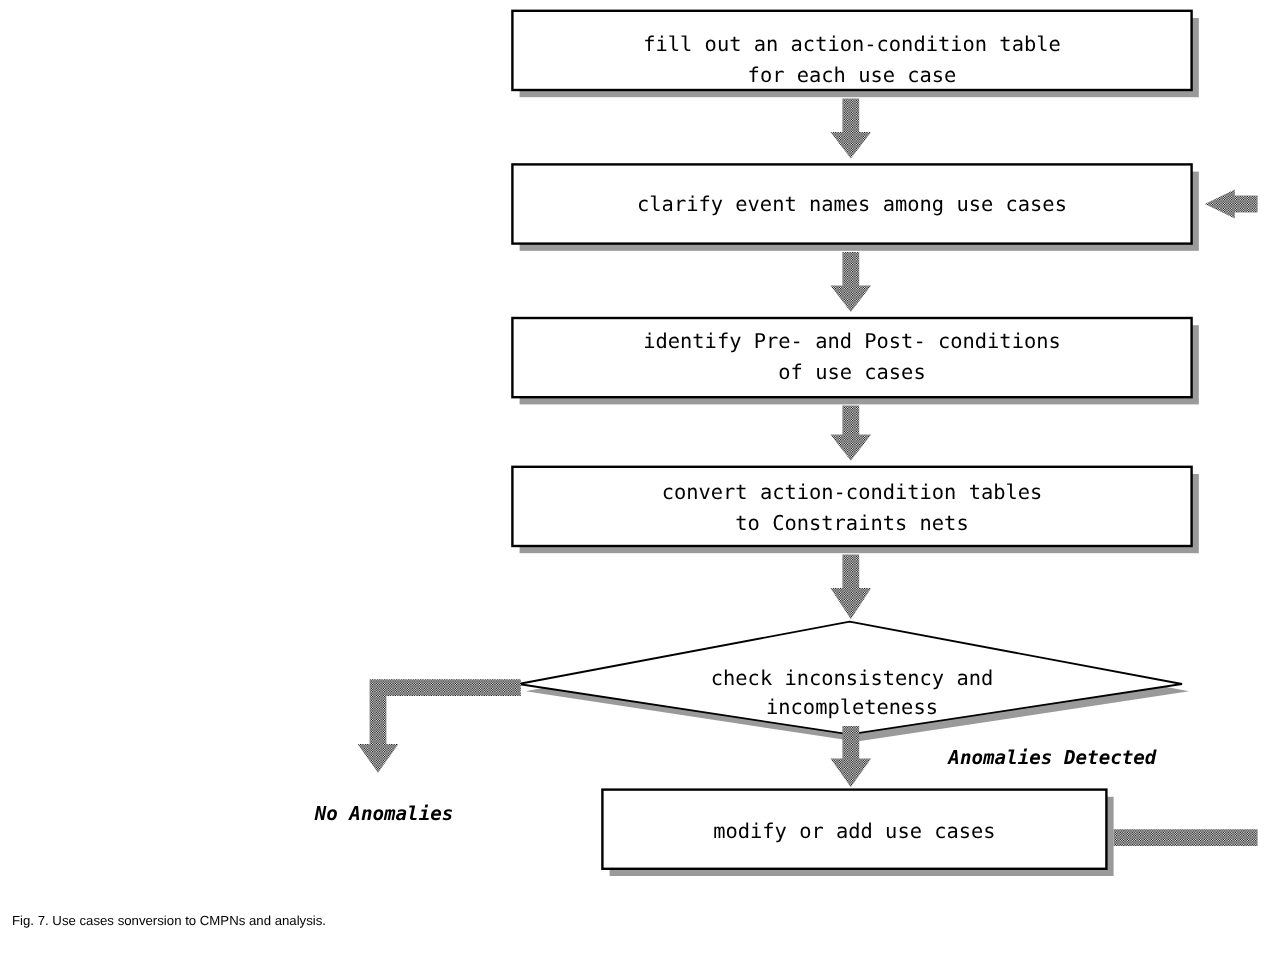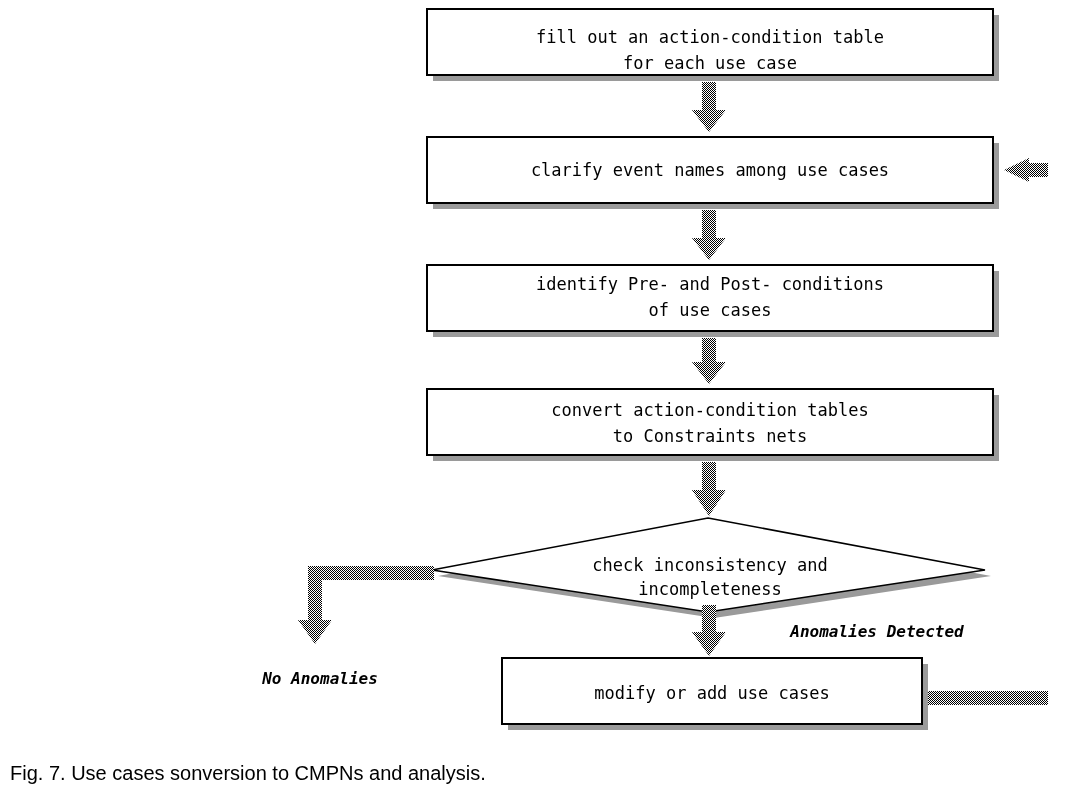--- a/index.html
+++ b/index.html
@@ -64,21 +64,21 @@
   }
   .connector {
     fill: url(#ditherGray);
     stroke: none;
   }
   .caption {
     position: absolute;
     left: 10px;
     top: 762px;
     font-family: "Liberation Sans", sans-serif;
-    font-size: 20px;
+    font-size: 11px;
     color: #000000;
     white-space: pre;
   }
 </style>
 </head>
 <body>
 
 <div id="diagram-root">
 
   <svg id="flow" viewBox="0 0 1070 794" xmlns="http://www.w3.org/2000/svg">

